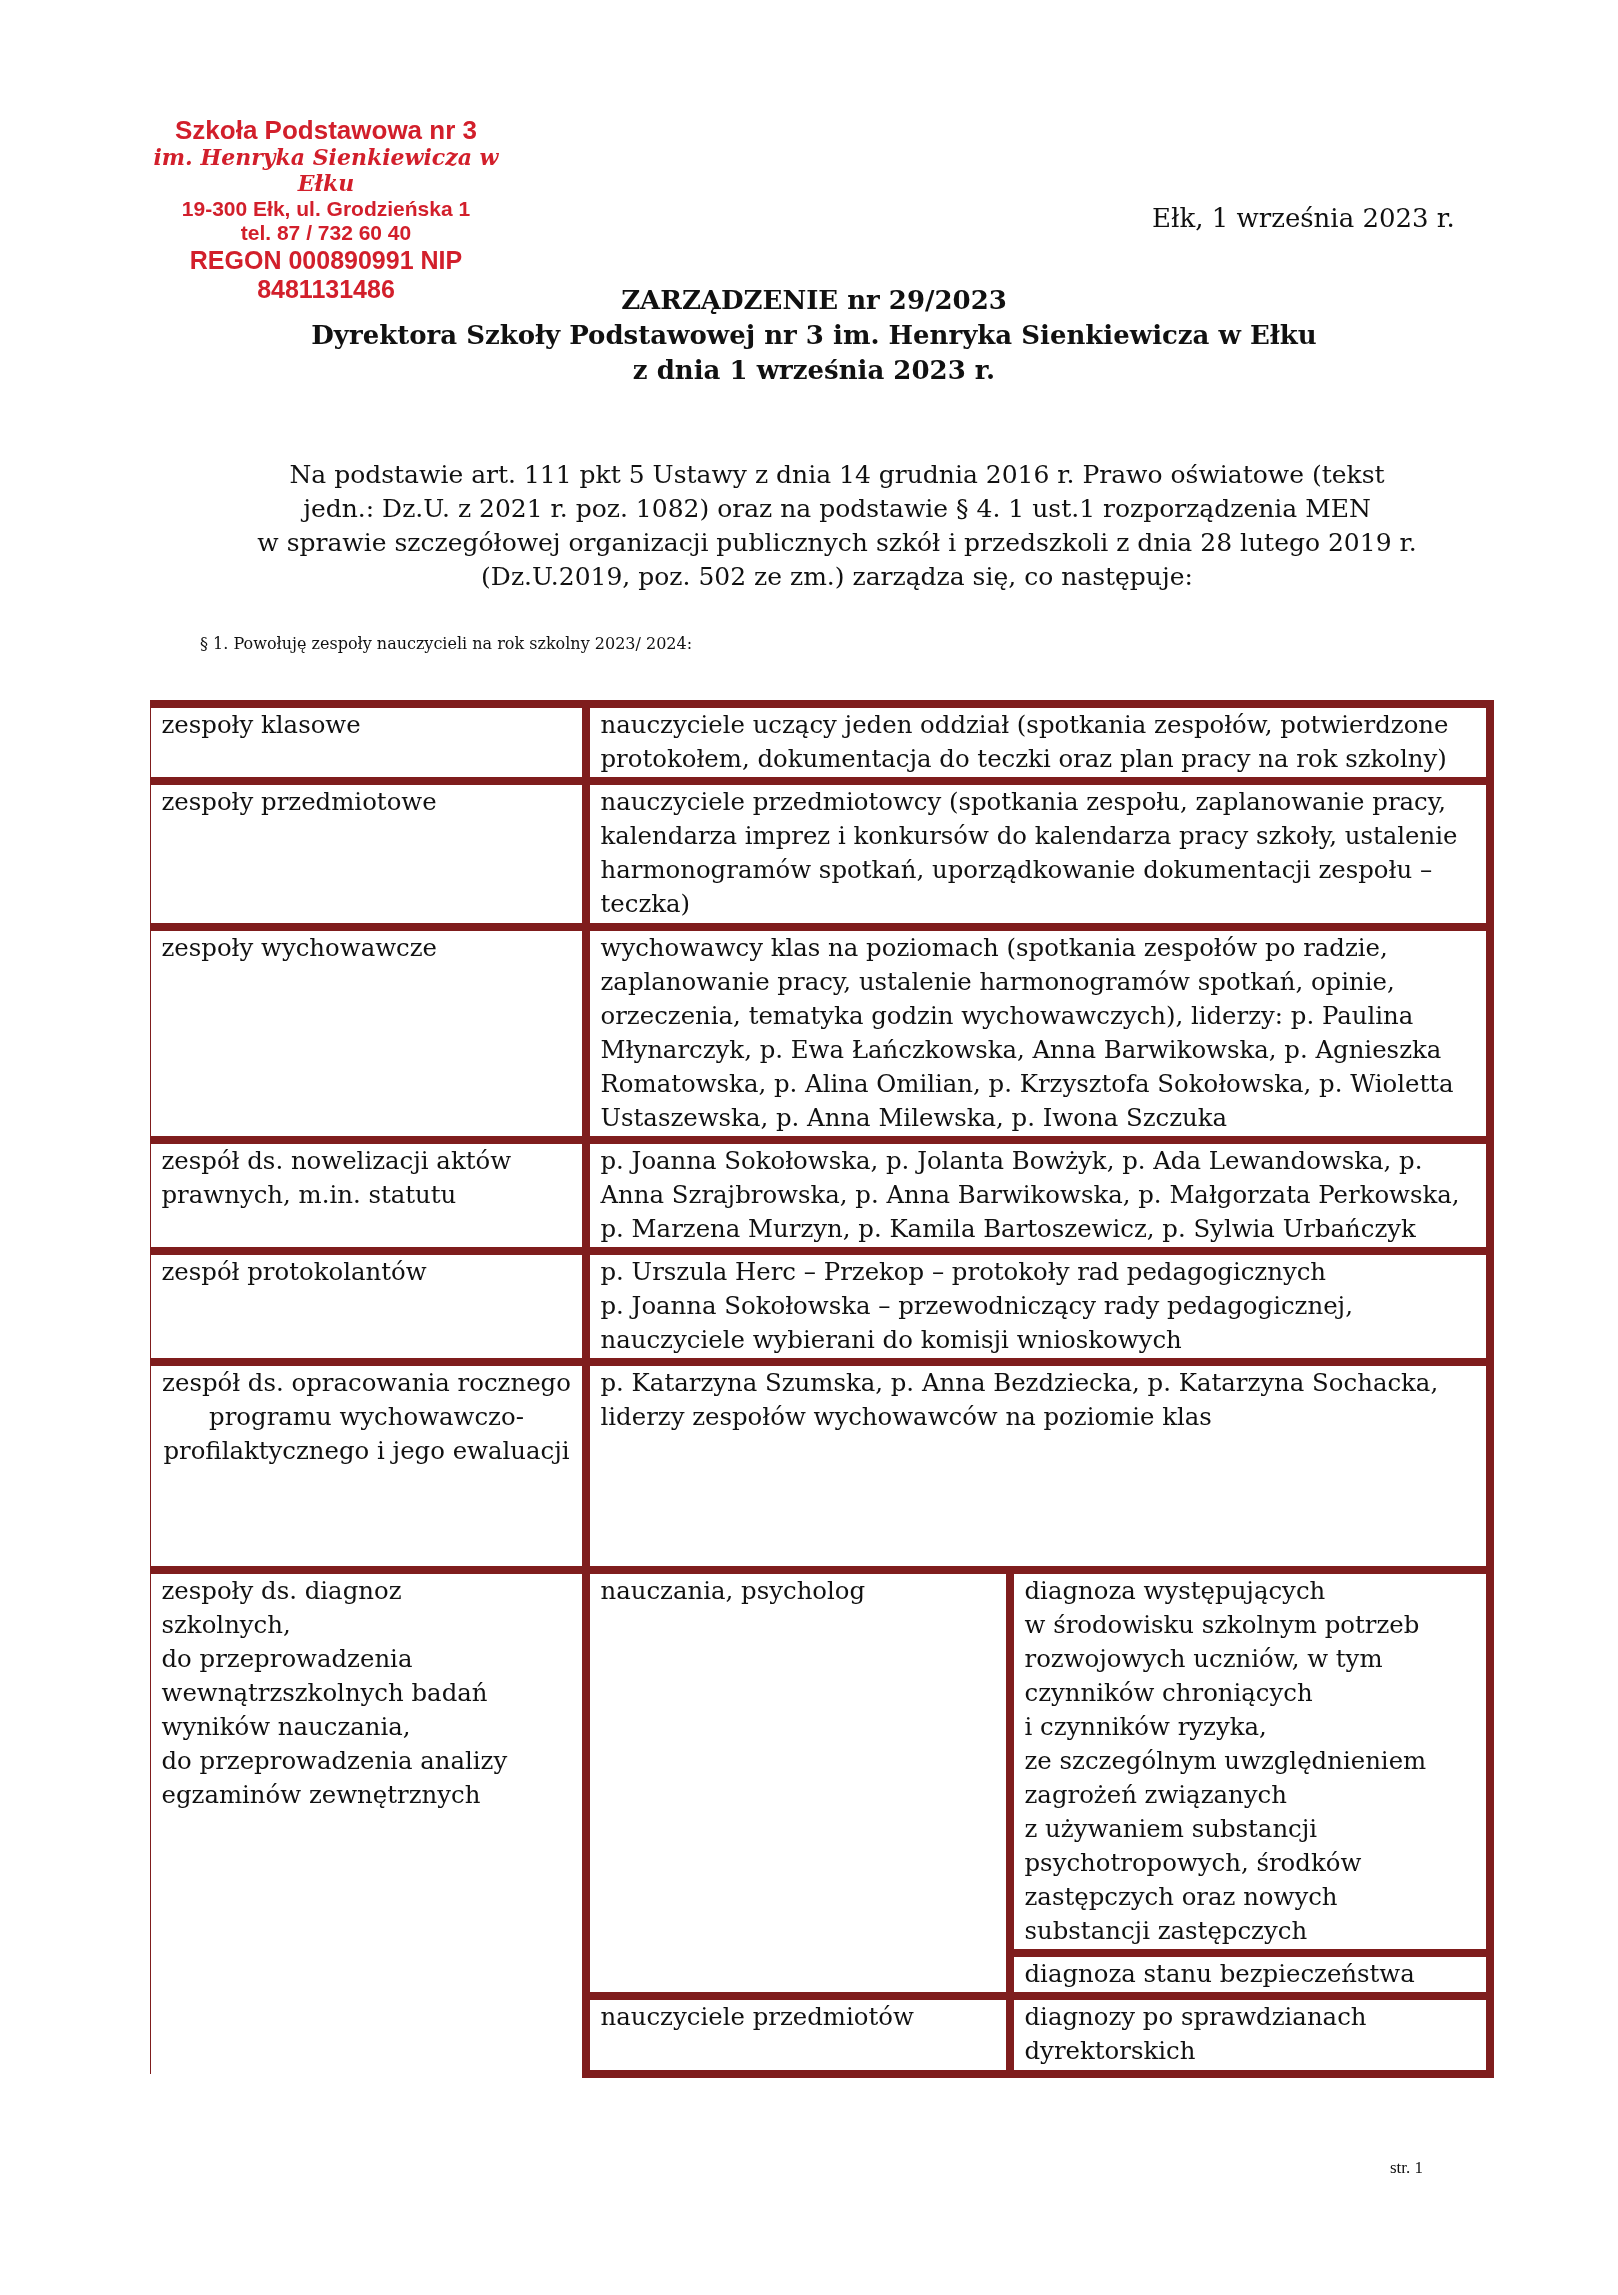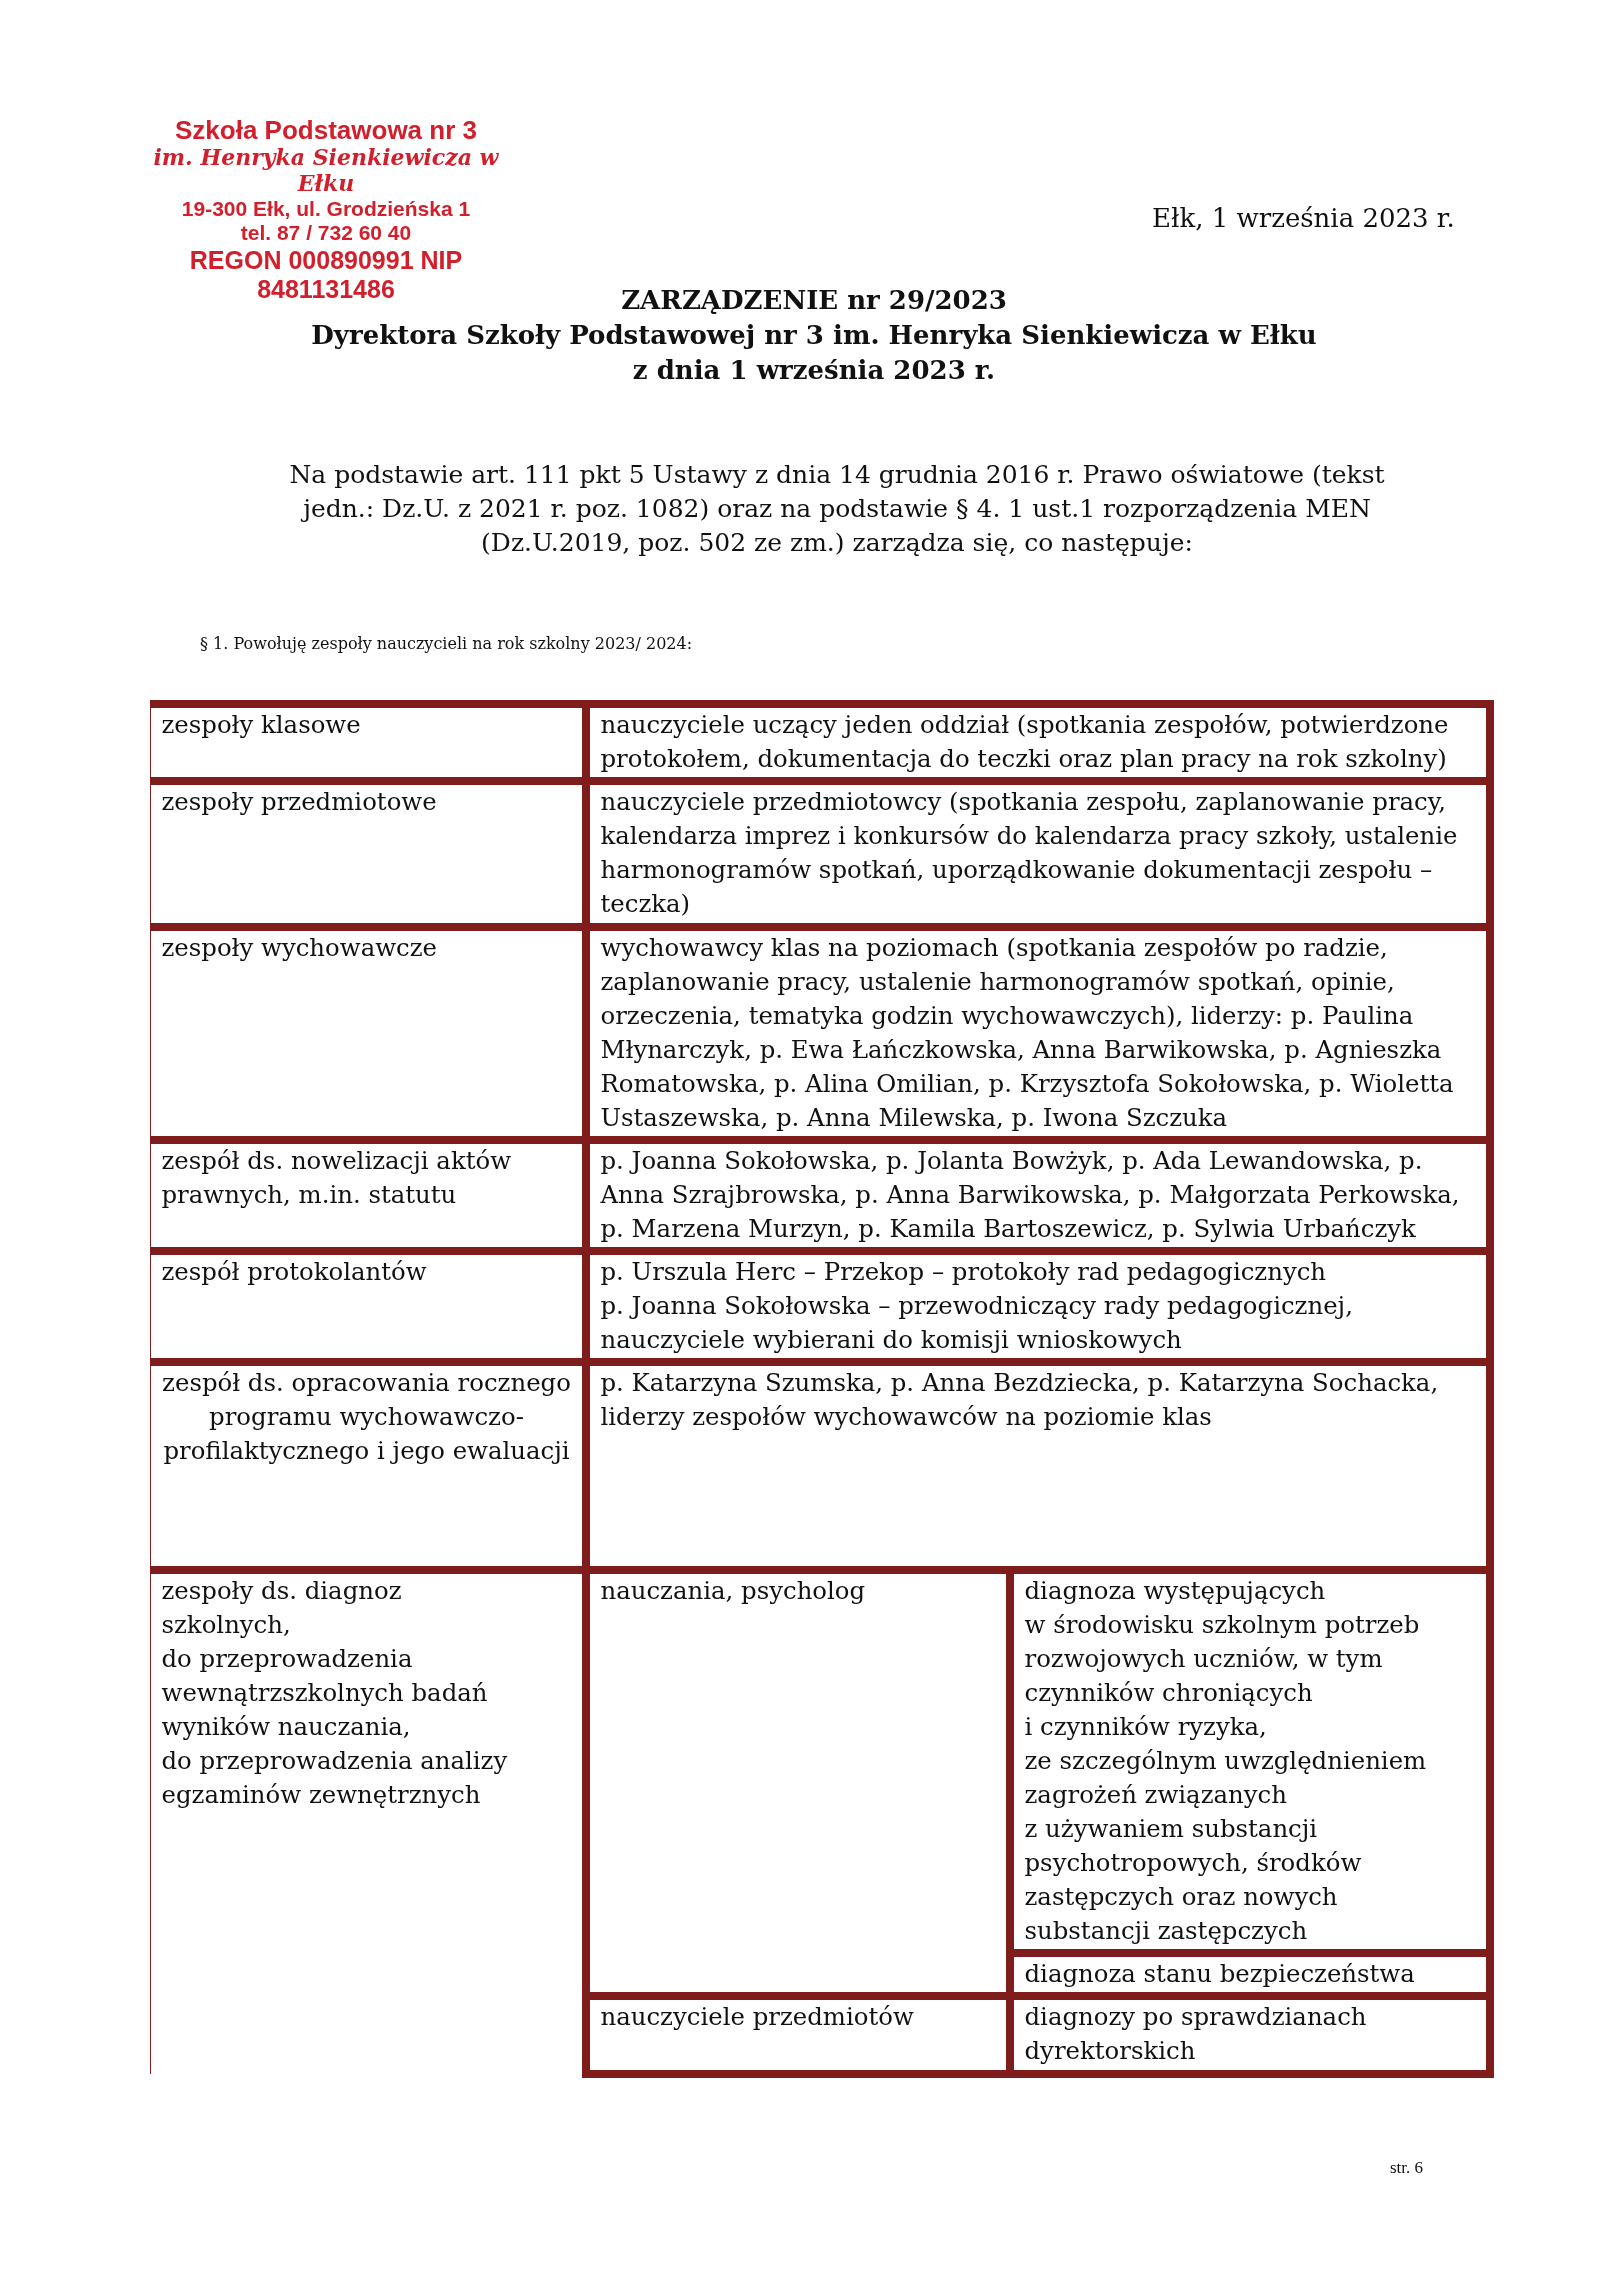--- a/index.html
+++ b/index.html
@@ -35,20 +35,21 @@
 
 <div class="title">
   <div>ZARZĄDZENIE nr 29/2023</div>
   <div>Dyrektora Szkoły Podstawowej nr 3 im. Henryka Sienkiewicza w Ełku</div>
   <div>z dnia 1 września 2023 r.</div>
 </div>
 
 <div class="preamble">
   <div>Na podstawie art. 111 pkt 5 Ustawy z dnia 14 grudnia 2016 r. Prawo oświatowe (tekst</div>
   <div>jedn.: Dz.U. z 2021 r. poz. 1082) oraz na podstawie § 4. 1 ust.1 rozporządzenia MEN</div>
+  <div>w sprawie szczegółowej organizacji publicznych szkół i przedszkoli z dnia 28 lutego 2019 r.</div>
   <div>(Dz.U.2019, poz. 502 ze zm.) zarządza się, co następuje:</div>
 </div>
 
 <div class="para1">§ 1. Powołuję zespoły nauczycieli na rok szkolny 2023/ 2024:</div>
 
 <table class="teams">
   <tbody>
     <tr>
       <td class="c1">zespoły klasowe</td>
       <td colspan="2">nauczyciele uczący jeden oddział (spotkania zespołów, potwierdzone protokołem, dokumentacja do teczki oraz plan pracy na rok szkolny)</td>
@@ -107,14 +108,14 @@
     <tr>
       <td class="c2b">nauczyciele przedmiotów</td>
       <td class="c-block">
           <div>diagnozy po sprawdzianach
 dyrektorskich</div>
         </td>
     </tr>
   </tbody>
 </table>
 
-<div class="page-no">str. 6</div>
+<div class="page-no">str. 1</div>
 
 
 </body></html>

